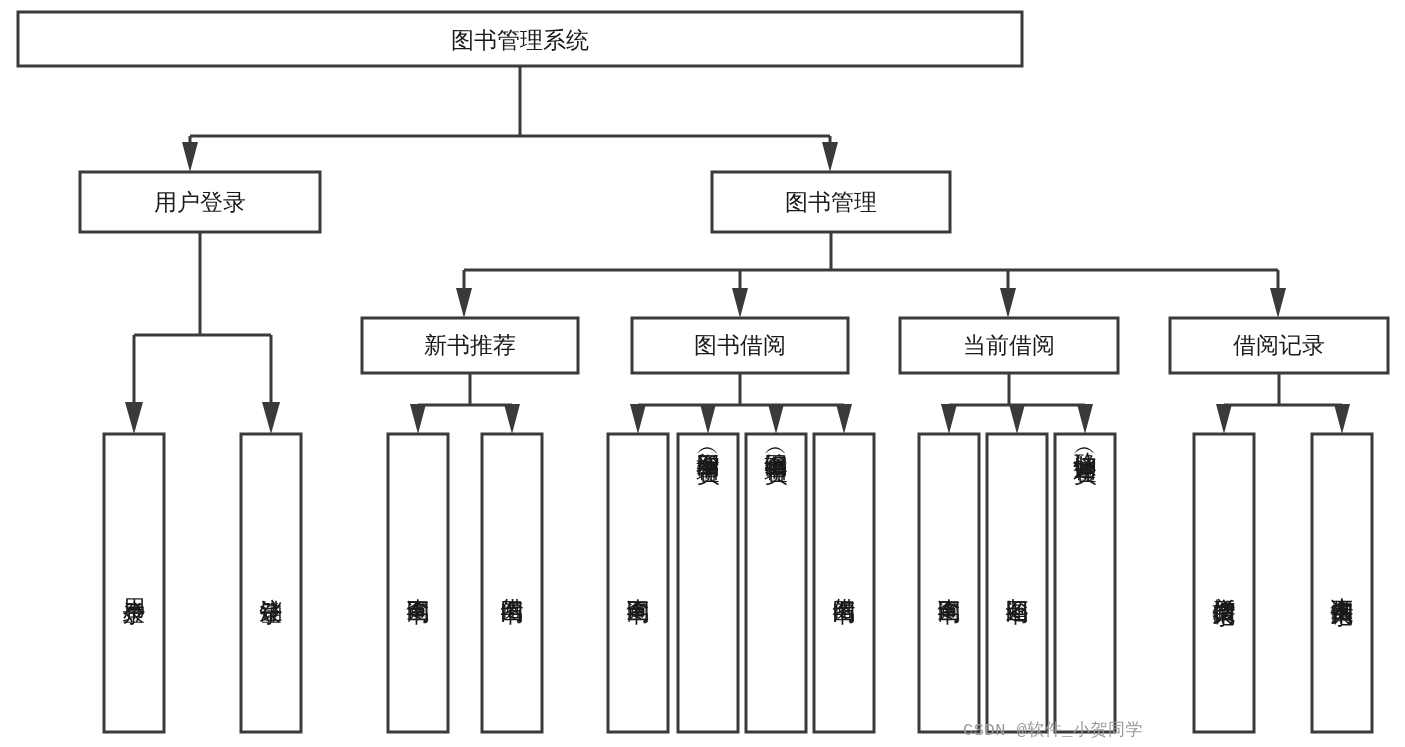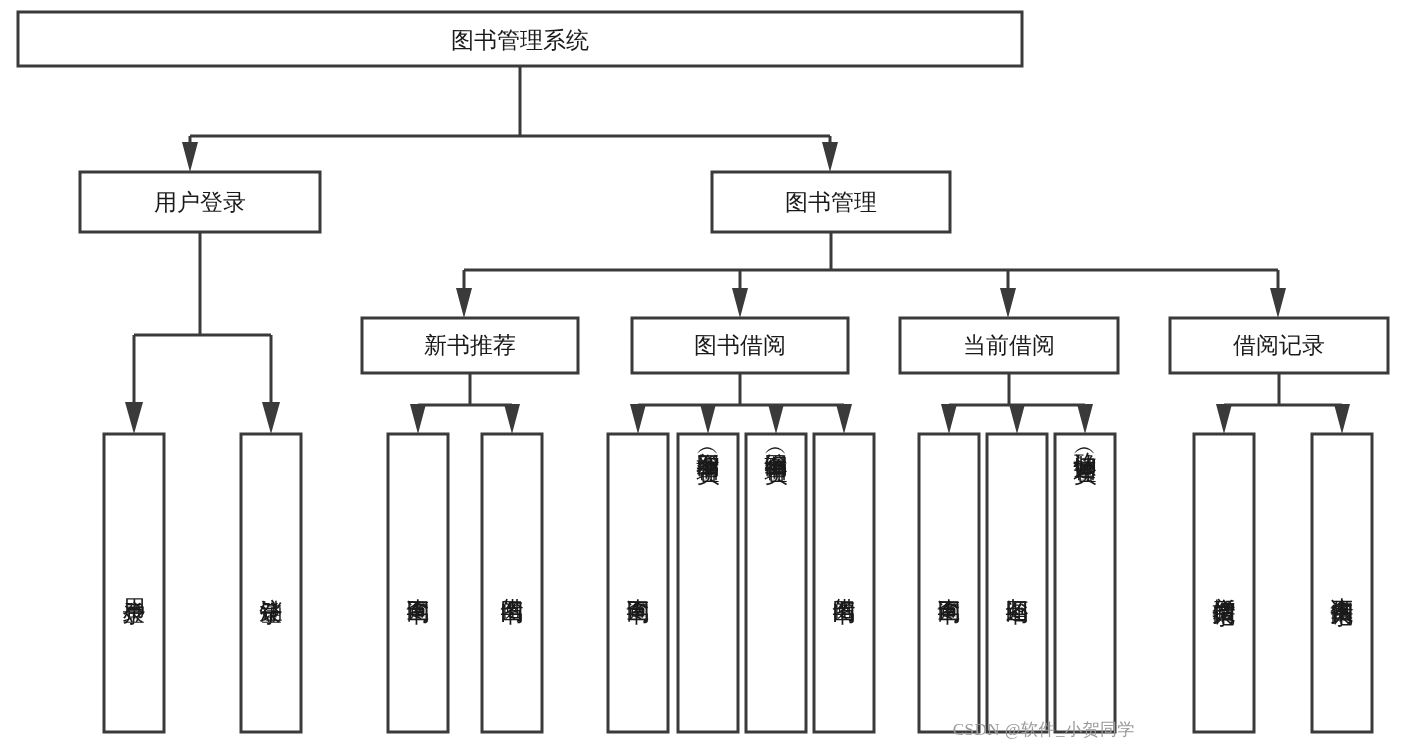--- a/index.html
+++ b/index.html
@@ -60,23 +60,23 @@
     text-orientation: upright;
     font-family: "DejaVu Sans", "Liberation Sans", sans-serif;
     font-size: 23px;
     line-height: 1.17;
     color: #1a1a1a;
     letter-spacing: 1.5px;
     white-space: nowrap;
   }
   .watermark {
     position: absolute;
-    right: 20px;
+    right: 12px;
     bottom: 6px;
-    font-family: Liberation Serif, serif;
+    font-family: Liberation Mono, monospace;
     font-size: 17px;
     color: #9a9a9a;
     letter-spacing: 0.5px;
     white-space: nowrap;
   }
 </style>
 </head>
 <body>
 
 <div id="diagram-root">

